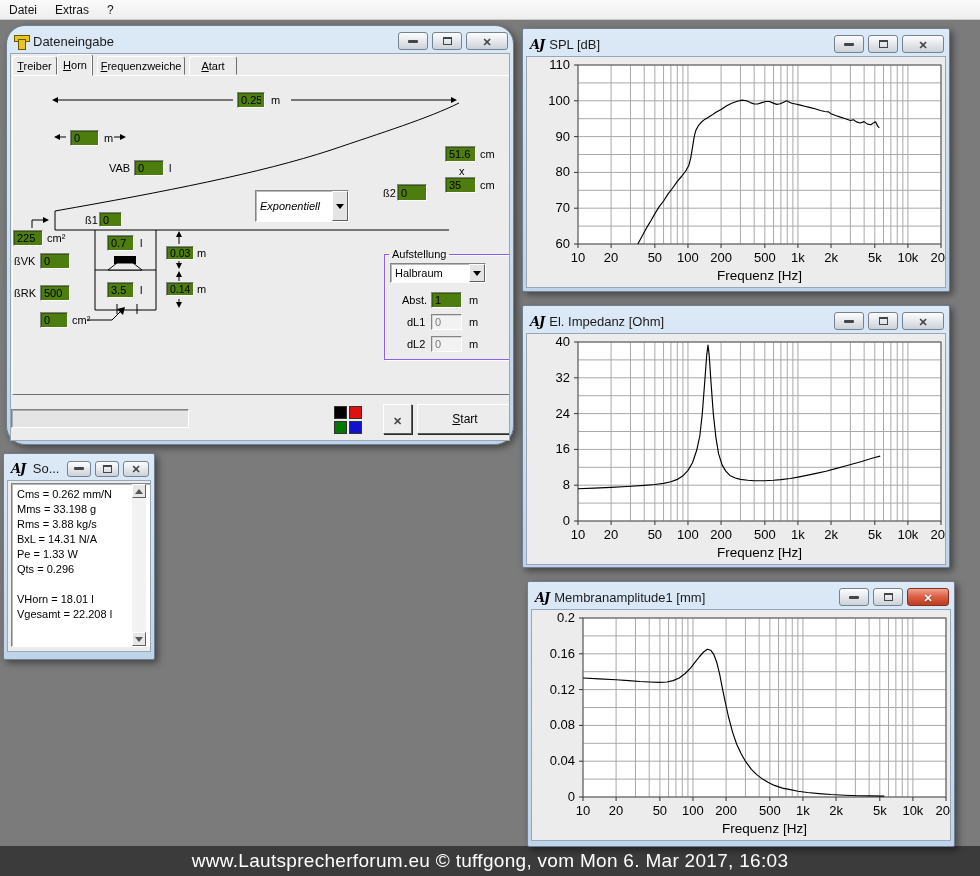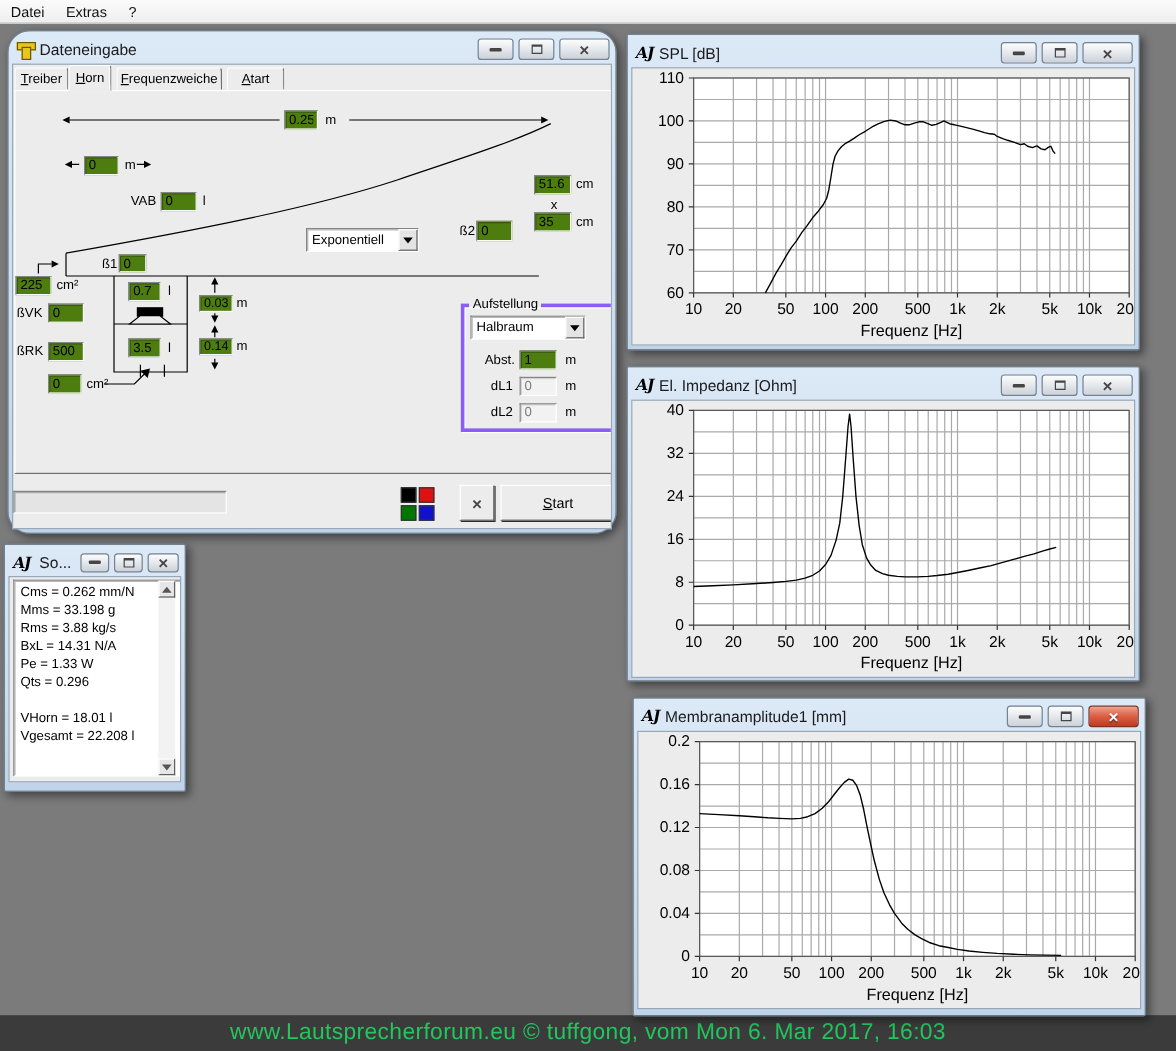--- a/index.html
+++ b/index.html
@@ -64,21 +64,21 @@
   #win-daten .win-content { height:388px; }
   .tab { position:absolute; top:2px; height:19px; background:#ececec; border:1px solid;
     border-color:#fff #6f6f6f #ececec #fff; border-radius:3px 3px 0 0; font-size:11px;
     display:flex; align-items:center; justify-content:center; z-index:1; padding:0 6px; }
   .tab.active { top:0; height:22px; z-index:3; box-shadow:-1px 0 0 #fff inset; }
   .tabpage { position:absolute; left:1px; top:21px; width:499px; height:320px; background:#ececec;
     border:1px solid; border-color:#fff #6f6f6f #6f6f6f #fff; z-index:2; }
   .horn-svg { position:absolute; left:0; top:0; }
 
   fieldset.group { position:absolute; left:371px; top:172px; width:136px; height:112px;
-    border:3px solid #8b5cf6; box-shadow:inset 1px 1px 0 #fff,1px 1px 0 #fff; }
+    border:1px solid #8b5cf6; box-shadow:inset 1px 1px 0 #fff,1px 1px 0 #fff; }
   fieldset.group legend { font-size:11px; padding:0 3px; margin-left:4px; }
 
   
   #win-so { left:3px; top:453px; width:152px; height:207px; }
   #win-so .titlebar { height:23px;text-align:center; }
   #win-so .win-content { height:172px; }
   .so-list { position:absolute; left:3px; top:2px; width:140px; height:164px; background:#fff;
     border:1px solid; border-color:#848484 #fff #fff #848484; box-shadow:inset 1px 1px 0 rgba(0,0,0,.28);
     font-size:11px; line-height:15px; padding:3px 0 0 5px; }
   .so-list > div { min-height:15px; }
@@ -96,21 +96,21 @@
   #win-mem { left:527px; top:581px; width:428px; height:266px; z-index:5; }
   .chart-svg { display:block; overflow:visible; }
 
   
   .colorgrid { position:absolute; left:323px; top:352px; width:30px; height:30px; }
   .csq { position:absolute; width:13px; height:13px; border:1px solid #333; }
 
   
   .watermark { position:absolute; left:0; top:846px; width:980px; height:30px; background:#3b3b3b;
     display:flex; align-items:center; justify-content:center; z-index:1;
-    font-size:19px; color:#22c55e; letter-spacing:.3px; }
+    font-size:19px; color:#ffffff; letter-spacing:.3px; }
 </style>
 </head>
 <body>
 
 <div class="menubar">
   <span class="menu-item">Datei</span>
   <span class="menu-item">Extras</span>
   <span class="menu-item">?</span>
 </div>
 
@@ -221,21 +221,21 @@
 
       <input class="fld" style="left: 94px; top: 206px; width: 27px; height: 16px;" value="3.5">
       <span class="lbl" style="left:127px;top:208px;">l</span>
 
       <input class="fld" style="left: 153px; top: 206px; width: 28px; height: 14px; font-size: 10.5px;" value="0.14">
       <span class="lbl" style="left:184px;top:207px;">m</span>
 
       <input class="fld" style="left: 27px; top: 236px; width: 28px; height: 16px;" value="0">
       <span class="lbl" style="left:59px;top:238px;">cm²</span>
 
-      <div class="dd" style="left:242px;top:114px;width:94px;height:20px;">
+      <div class="dd" style="left:242px;top:114px;width:94px;height:32px;font-style:italic;">
         <span class="dd-text">Exponentiell</span>
         <span class="dd-btn"></span>
       </div>
 
       <span class="lbl" style="left:370px;top:111px;">ß2</span>
       <input class="fld" style="left: 384px; top: 108px; width: 30px; height: 17px;" value="0">
 
       <input class="fld" style="left: 432px; top: 70px; width: 31px; height: 16px;" value="51.6">
       <span class="lbl" style="left:467px;top:72px;">cm</span>
       <span class="lbl" style="left:446px;top:89px;">x</span>

